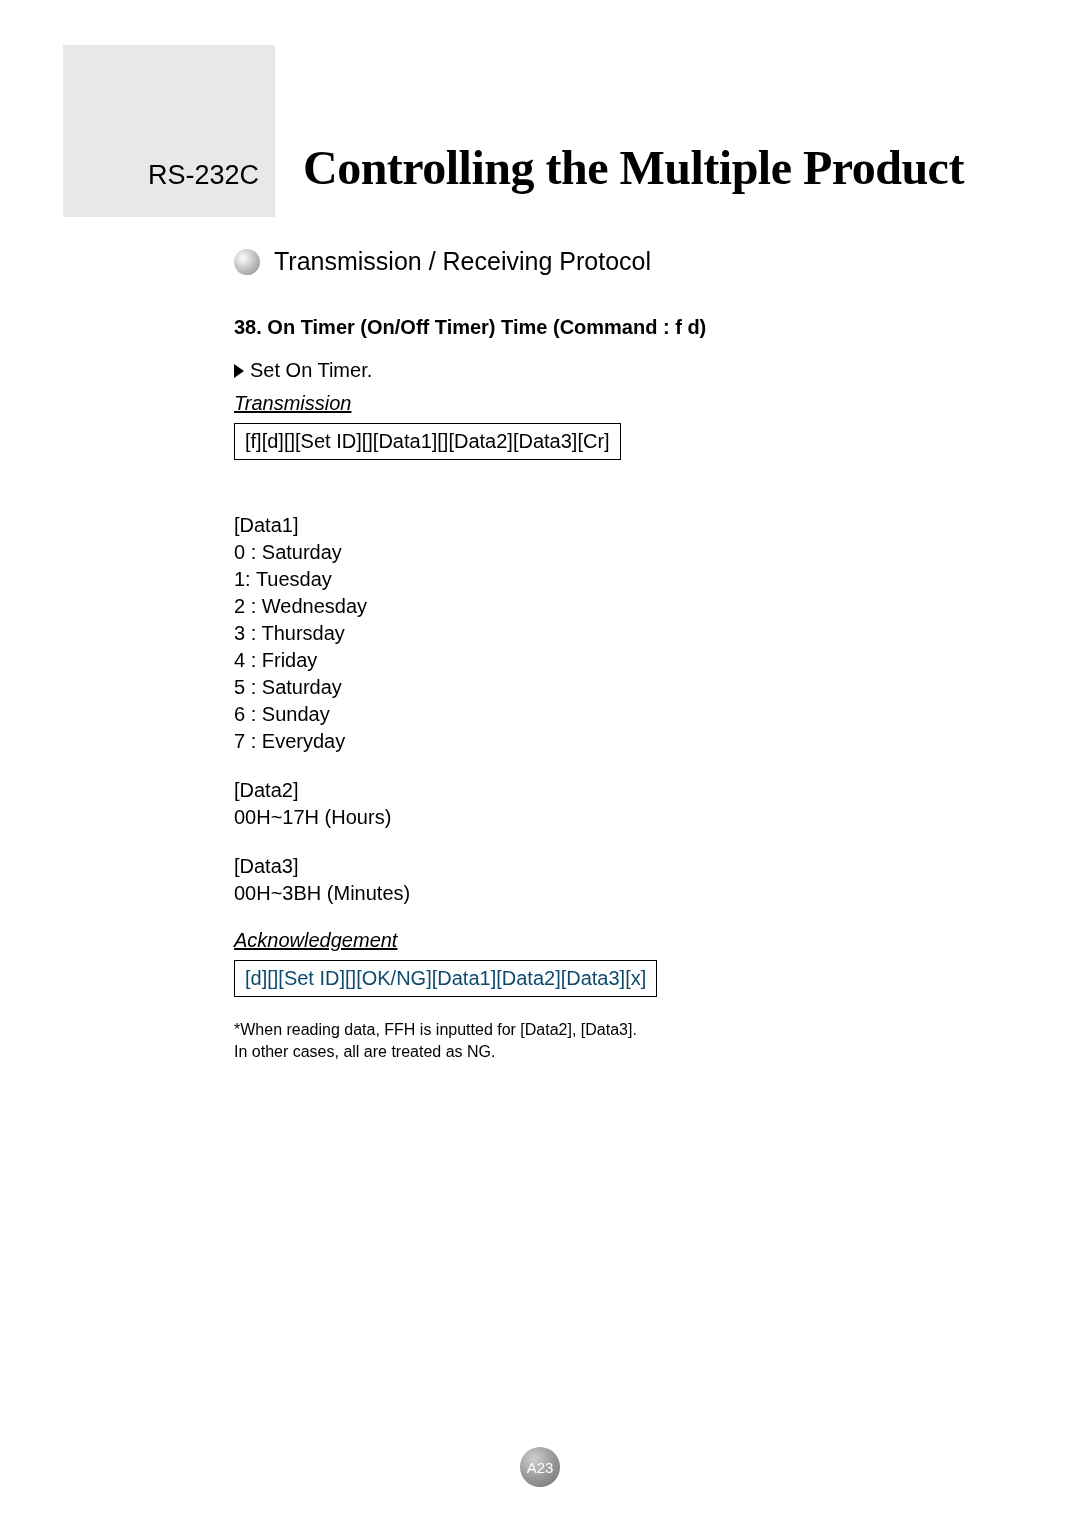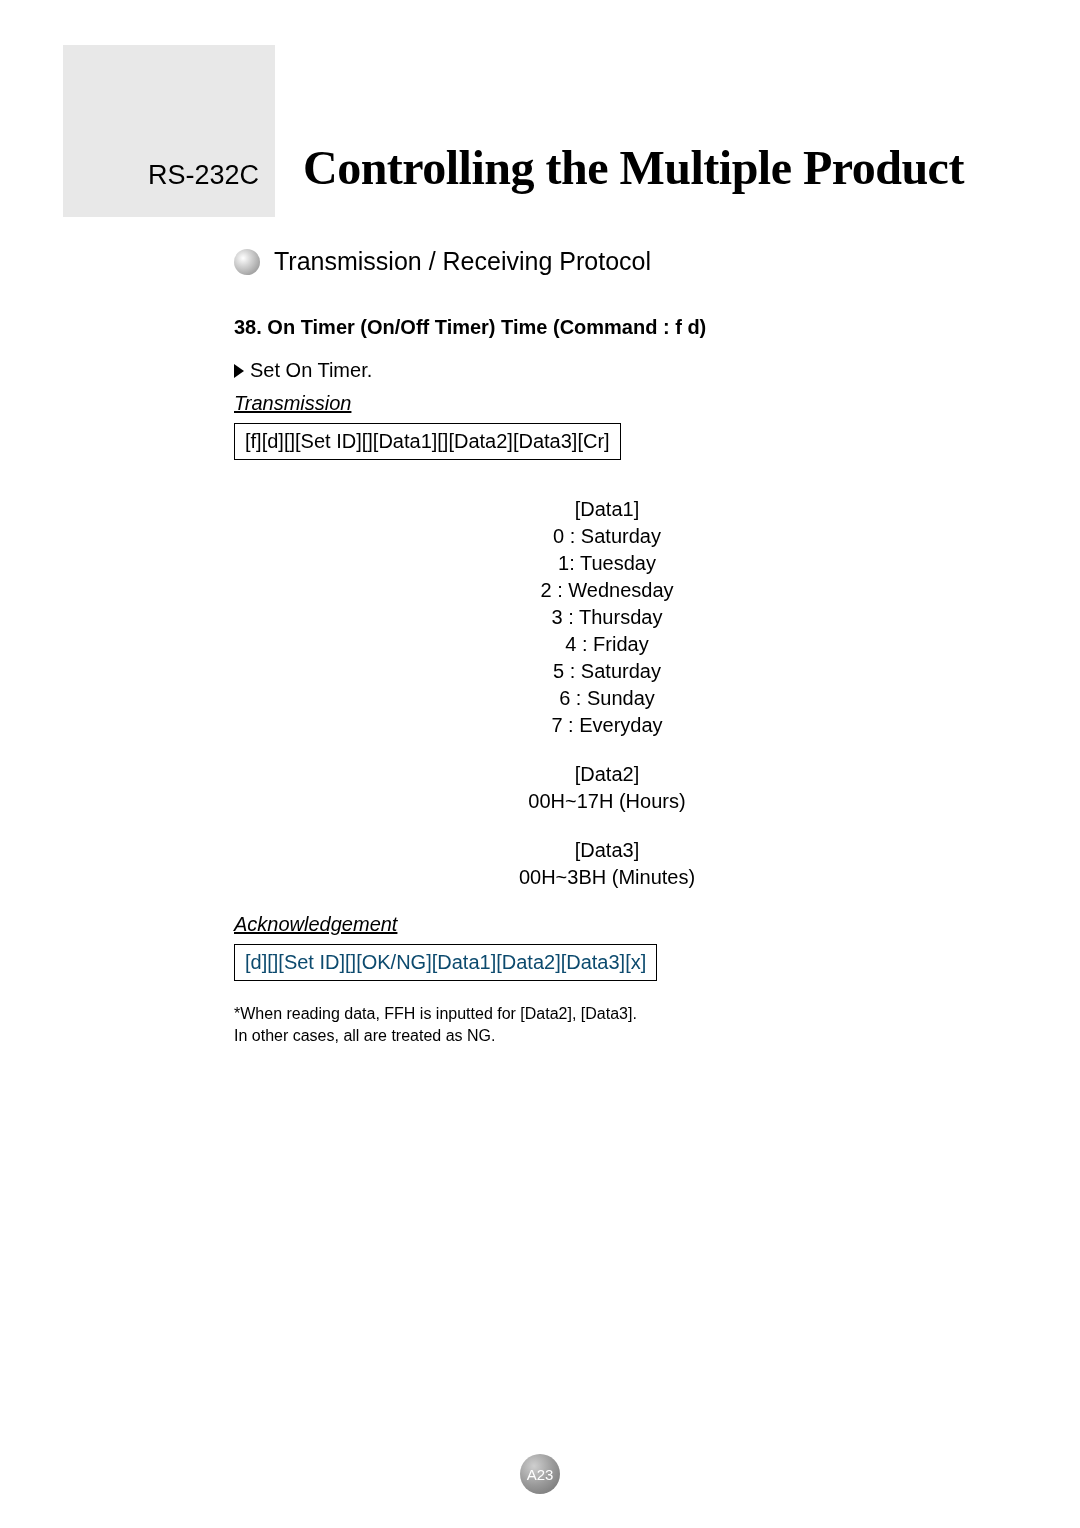--- a/index.html
+++ b/index.html
@@ -103,45 +103,44 @@
       color: #000;
       text-decoration: underline;
       margin-bottom: 8px;
     }
     .code-box {
       border: 1.5px solid #000;
       padding: 6px 10px;
       display: inline-block;
       font-size: 20px;
       color: #000;
-      margin-bottom: 36px;
+      margin-bottom: 52px;
     }
     .data-block {
       font-size: 20px;
       color: #000;
       line-height: 1.35;
       margin-bottom: 22px;
-      text-align: center;
     }
     .ack-code-box {
       border: 1.5px solid #000;
       padding: 6px 10px;
       display: inline-block;
       font-size: 20px;
       color: #0c4a6e;
       margin-bottom: 22px;
     }
     .note-block {
       font-size: 16px;
       color: #000;
       line-height: 1.35;
     }
     .page-number-badge {
       position: absolute;
-      bottom: 34px;
+      bottom: 41px;
       left: 50%;
       transform: translateX(-50%);
       width: 40px;
       height: 40px;
       border-radius: 50%;
       background: radial-gradient(circle at 35% 30%, #cfcfcf 0%, #9a9a9a 50%, #6e6e6e 100%);
       display: flex;
       align-items: center;
       justify-content: center;
       color: #fff;

